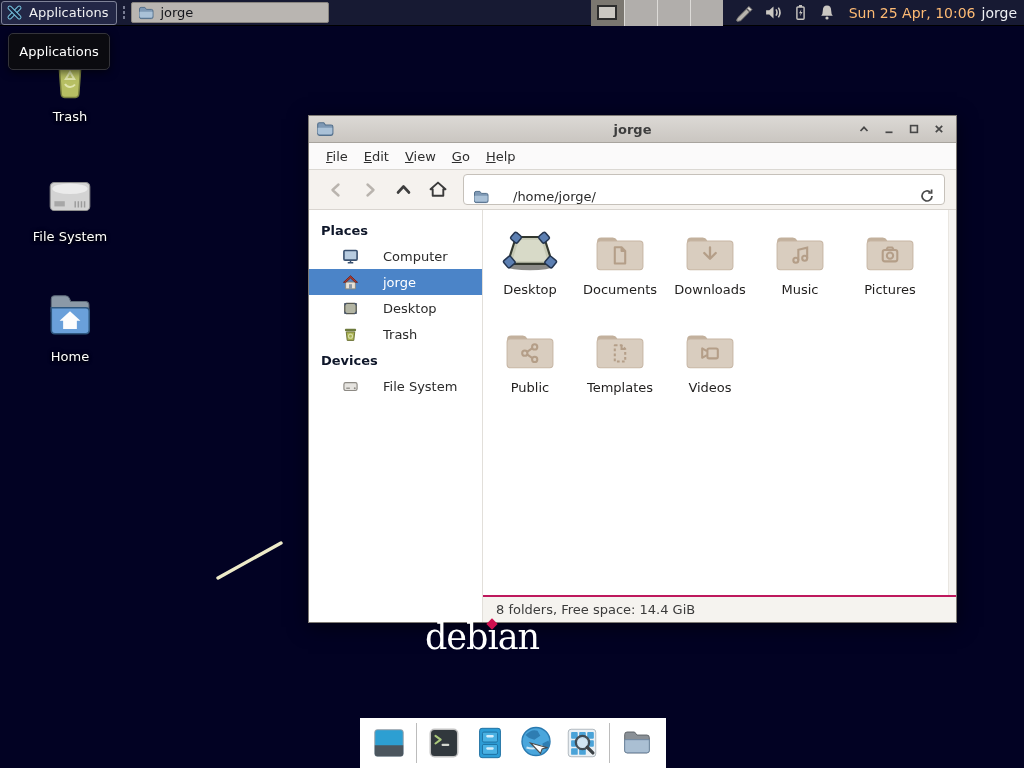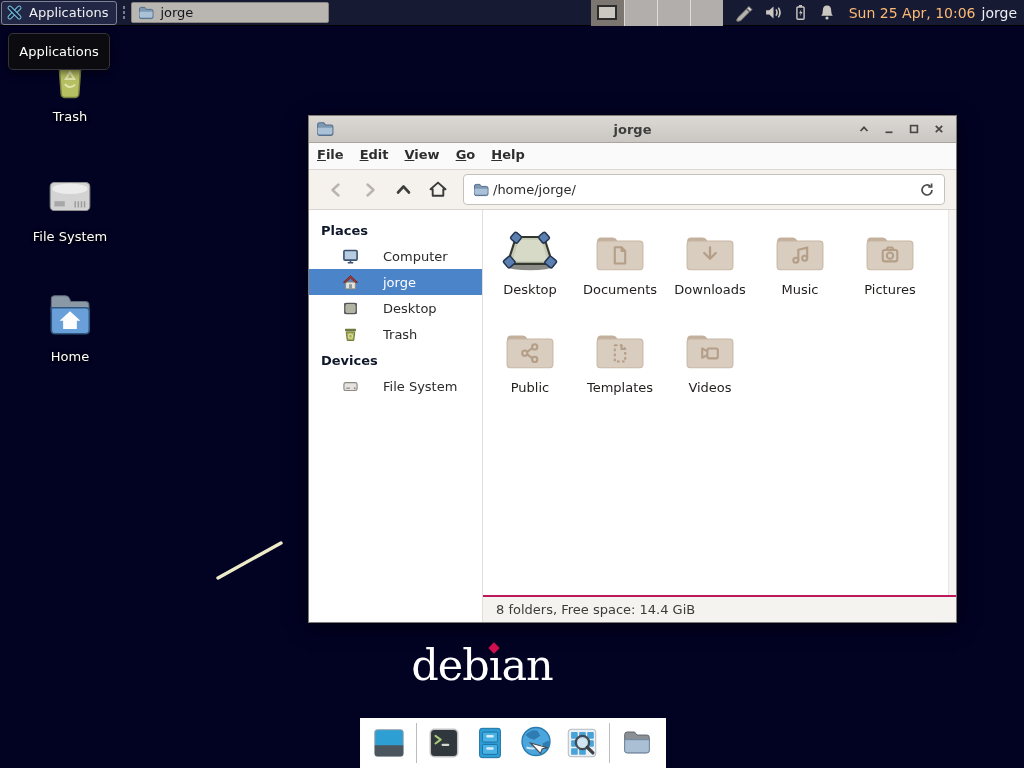--- a/index.html
+++ b/index.html
@@ -82,35 +82,35 @@
     position:absolute; left:0; right:0; top:0; height:100%;
     display:flex; align-items:center; justify-content:center;
     font-weight:bold; color:#3d3d3d;
   }
   .winbtns { position:absolute; right:10px; top:0; height:100%; display:flex; gap:11px; align-items:center; }
   .winbtn { width:14px; height:14px; display:flex; align-items:center; justify-content:center; }
 
   .menubar {
     height:27px; flex:0 0 27px; background:#fbfafa;
     border-bottom:1px solid #dbd8d3;
-    display:flex; font-weight:bold;
+    display:flex; align-items:center; padding-left:9px;
   }
   .menu-item { display:inline-block; padding:4px 8px; color:#2e2e2e; }
   .menu-item::first-letter { text-decoration:underline; }
 
   .toolbar {
     height:40px; flex:0 0 40px; background:#f5f2ee;
     border-bottom:1px solid #d9d5d0;
     display:flex; align-items:center; padding:0 11px; gap:3px;
   }
   .tool-btn { width:31px; height:28px; display:flex; align-items:center; justify-content:center; }
   .pathbar {
     flex:1; height:31px; margin-left:7px; background:#fff;
     border:1px solid #c6c1ba; border-radius:4px;
-    display:flex; align-items:center; padding:0 9px; gap:4px;
+    display:flex; align-items:flex-end; padding:0 9px; gap:24px;
     color:#2b2b2b; font-size:13px;
   }
   .pathbar .reload { margin-left:auto; }
 
   .content { flex:1; display:flex; min-height:0; }
   .sidebar { width:174px; flex:0 0 174px; background:#fff; border-right:1px solid #e2dfda; padding-top:7px; }
   .side-header { font-weight:bold; color:#0f172a; padding:6px 12px 5px 12px; }
   .side-item { display:flex; align-items:center; gap:24px; height:26px; padding-left:33px; color:#2b2b2b; }
   .side-item.selected { background:#4b84c8; color:#fff; }
 
@@ -124,23 +124,23 @@
   .file .fic { height:50px; display:flex; align-items:flex-end; justify-content:center; }
   .file .flbl { margin-top:9px; }
   .trough { position:absolute; right:0; top:0; bottom:27px; width:8px; background:#f6f4f1; border-left:1px solid #e9e6e1; }
   .statusbar {
     height:27px; flex:0 0 27px; background:#f5f3ef; border-top:2px solid #be185d;
     display:flex; align-items:center; padding-left:13px; color:#3b3b3b;
   }
 
   
   .logo {
-    position:absolute; left:0; top:644px; width:964px; text-align:center;
+    position:absolute; left:0; top:620px; width:964px; text-align:center;
     color:#fff; font-family:"DejaVu Serif","Liberation Serif",serif;
-    font-size:43px; letter-spacing:-1px; line-height:1;
+    font-size:35px; letter-spacing:-1px; line-height:1;
   }
   .logo .icont { position:relative; display:inline-block; }
   .logo .idot {
     position:absolute; left:1px; top:0px; width:8px; height:8px;
     background:#cf0f4f; transform:rotate(45deg);
   }
 
   
   .dock {
     position:absolute; left:360px; top:718px; width:306px; height:50px;

